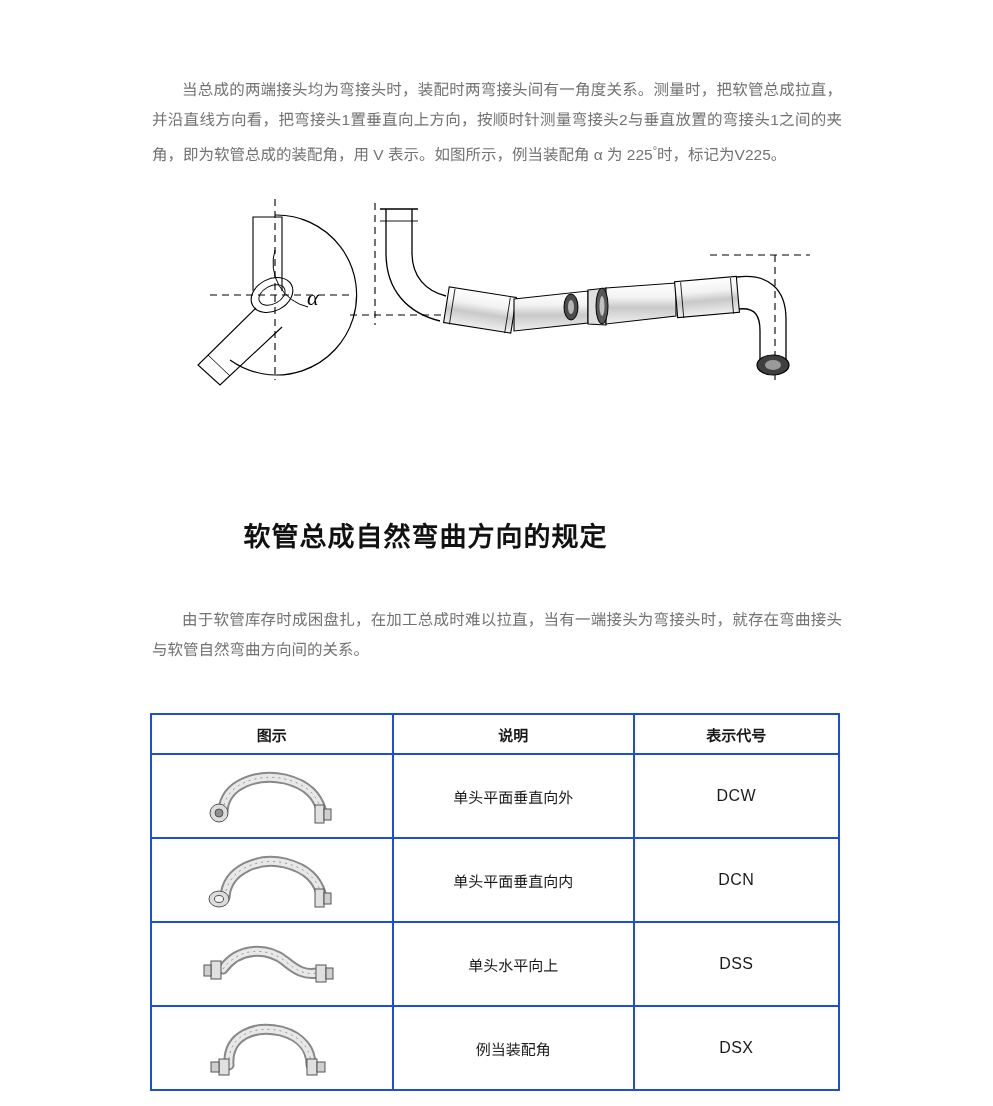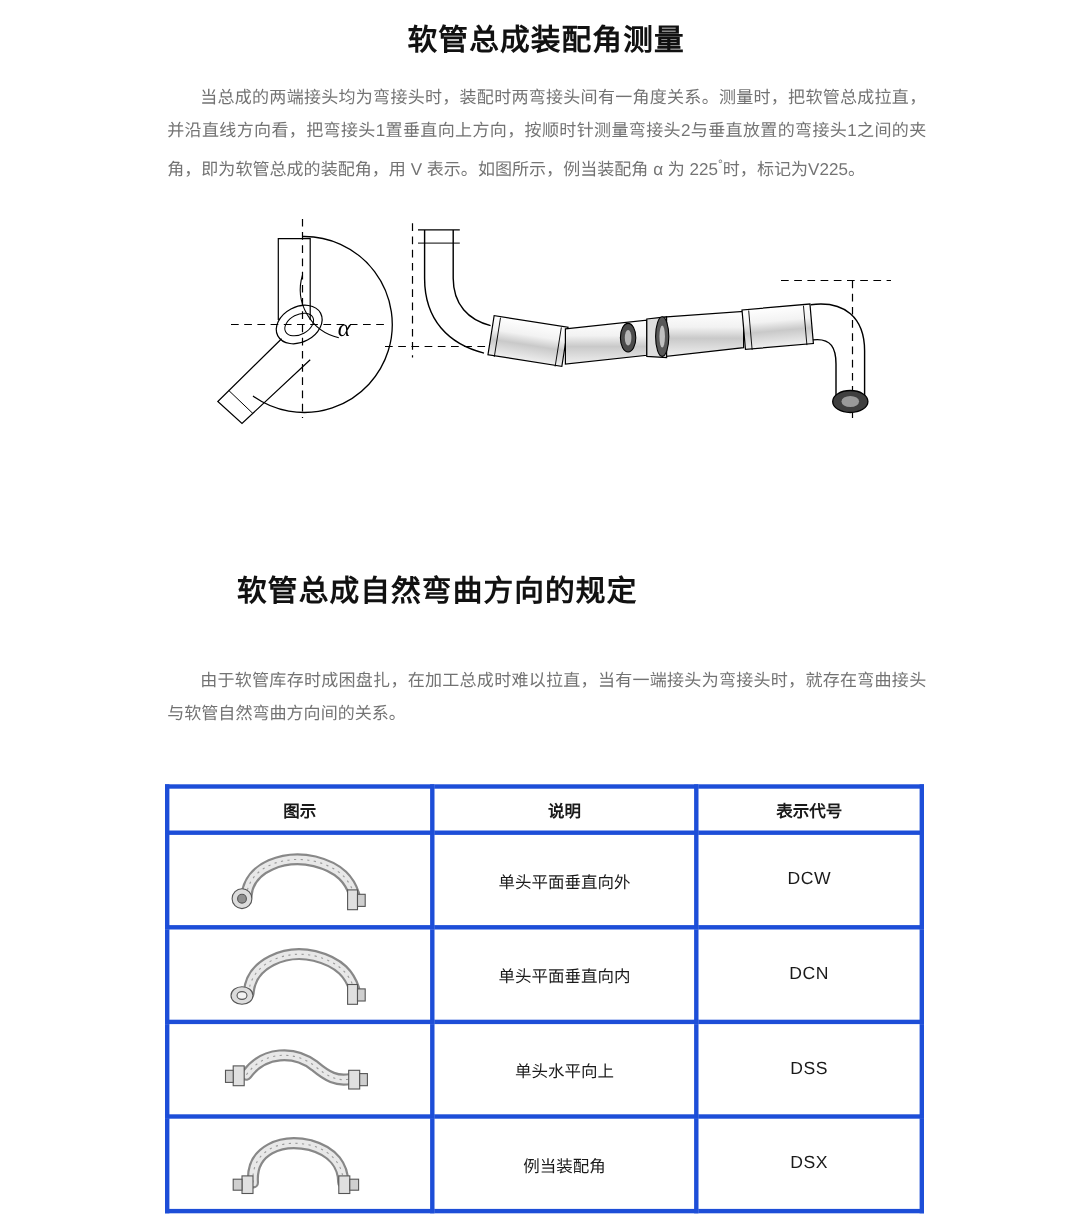--- a/index.html
+++ b/index.html
@@ -24,21 +24,21 @@
 
   h1.section-title {
     margin: 0;
     font-size: 27px;
     font-weight: bold;
     text-align: center;
     letter-spacing: 1px;
     color: #111;
   }
   #title-1 { position: absolute; top: 14px; left: 0; width: 993px; }
-  #title-2 { position: absolute; top: 515px; left: 0; width: 795px; }
+  #title-2 { position: absolute; top: 515px; left: 0; width: 795px; padding-left: 28px; }
 
   .para {
     position: absolute;
     font-size: 15.5px;
     line-height: 30px;
     color: #737373;
     text-align: justify;
   }
   #para-1 { top: 75px; left: 152px; width: 690px; text-indent: 30px; }
   #para-2 { top: 605px; left: 152px; width: 690px; text-indent: 30px; }
@@ -62,21 +62,21 @@
   
   #variant-table {
     position: absolute;
     top: 713px;
     left: 150px;
     width: 690px;
     border-collapse: collapse;
     font-size: 15px;
   }
   #variant-table th, #variant-table td {
-    border: 4px solid #1d4ed8;
+    border: 2px solid #1d4ed8;
     text-align: center;
     vertical-align: middle;
   }
   #variant-table th {
     height: 36px;
     font-weight: bold;
     font-size: 15px;
   }
   #variant-table td {
     height: 80px;
@@ -86,21 +86,20 @@
   #variant-table col.c-desc { width: 242px; }
   #variant-table col.c-code { width: 206px; }
   .code-cell { font-size: 16px; letter-spacing: 0.5px; }
   .fig-cell svg { display: block; margin: 0 auto; }
 </style>
 </head>
 <body>
 
 <div class="page">
 
-  <h1 class="section-title" id="title-1">软管总成装配角测量</h1>
 
   <div class="para" id="para-1">
     <span>当总成的两端接头均为弯接头时，装配时两弯接头间有一角度关系。测量时，把软管总成拉直，并沿直线方向看，把弯接头1置垂直向上方向，按顺时针测量弯接头2与垂直放置的弯接头1之间的夹角，即为软管总成的装配角，用 V 表示。如图所示，例当装配角 α 为 225</span><span class="sup-deg">°</span><span>时，标记为V225。</span>
   </div>
 
   <div id="figure-1">
     <svg width="620" height="200" viewBox="0 0 620 200">
       <defs>
         <linearGradient id="metalH" x1="0" y1="0" x2="0" y2="1">
           <stop offset="0%" stop-color="#ffffff"></stop>

